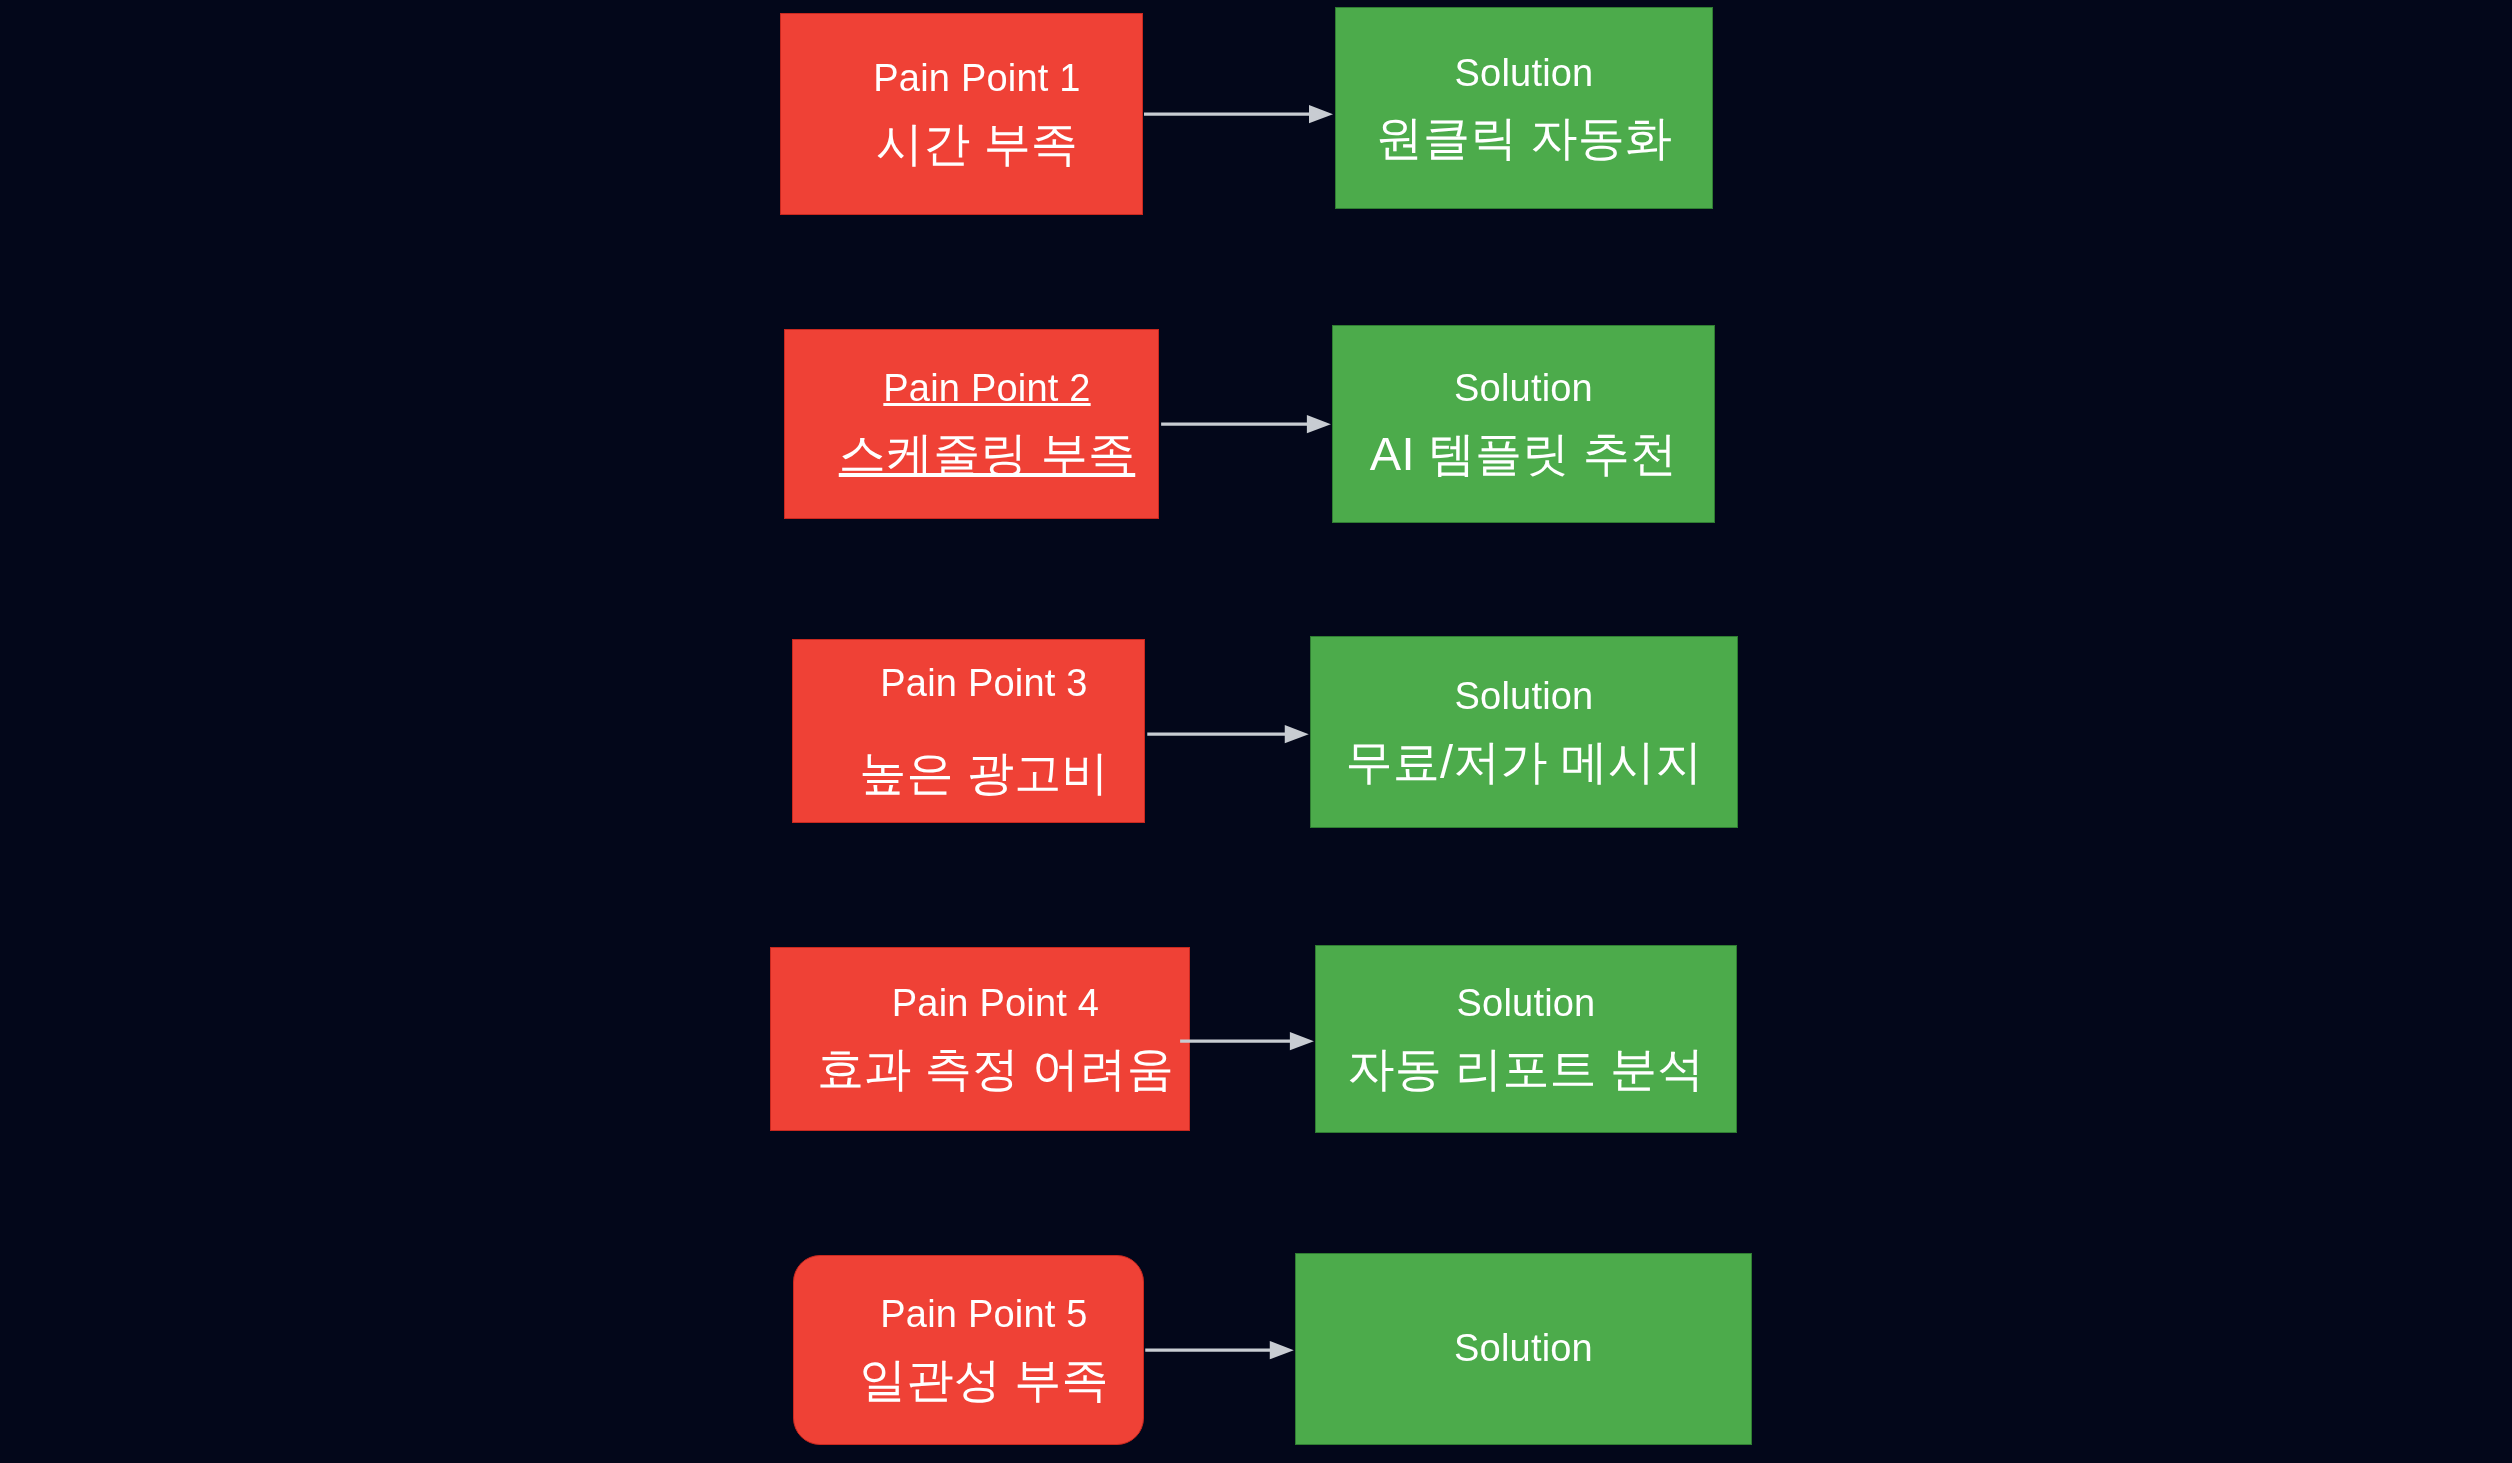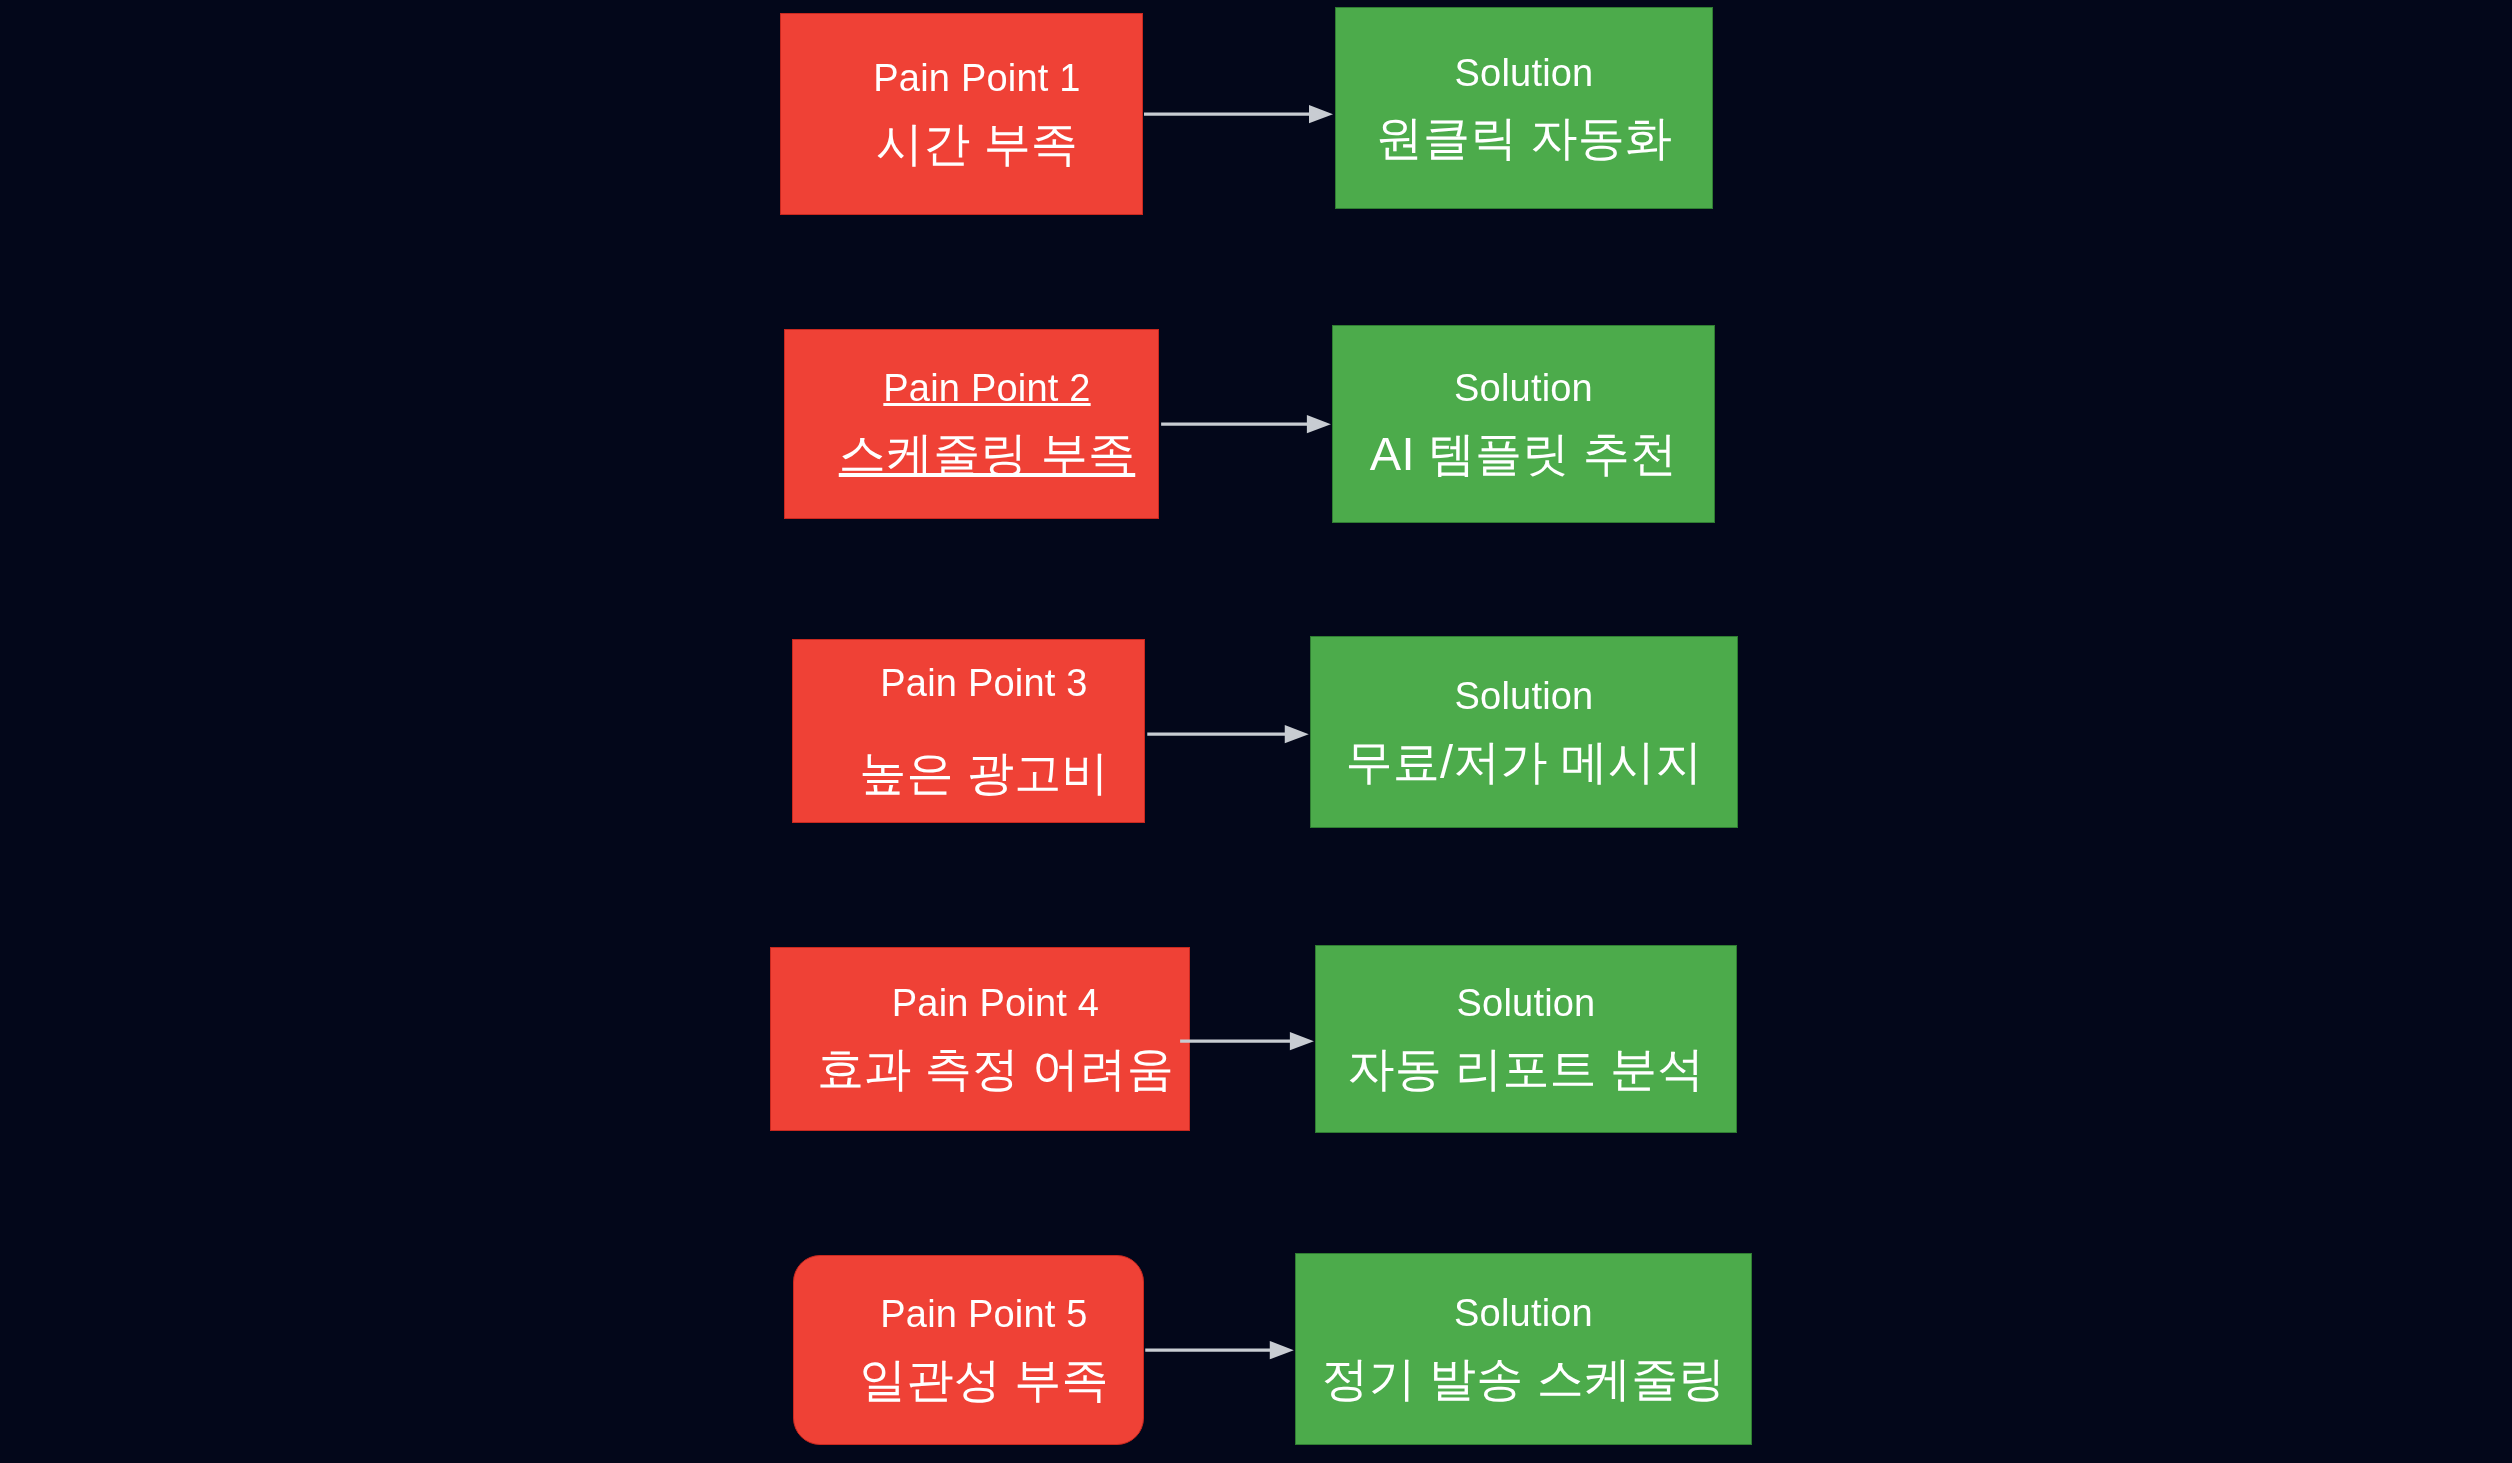--- a/index.html
+++ b/index.html
@@ -136,17 +136,16 @@
         <div class="line2">일관성 부족</div>
       </div>
       <div class="arrow" style="left: 1145px; top: 1340px; width: 149px;">
         <svg width="149" height="20.3" viewBox="0 0 161 22">
           <line x1="0" y1="11" x2="138" y2="11" stroke="#c8ccd2" stroke-width="3.5"></line>
           <polygon points="135,1 161,11 135,21" fill="#c8ccd2"></polygon>
         </svg>
       </div>
       <div class="node solution" style="left: 1295px; top: 1253px; width: 457px; height: 192px; background: rgb(76, 171, 75); border-color: rgb(47, 125, 50);">
         <div class="line1">Solution</div>
-        <div class="line2">정기 발송 스케줄링</div>
       </div>
     </div>
   </div>
 
 
 </body></html>

